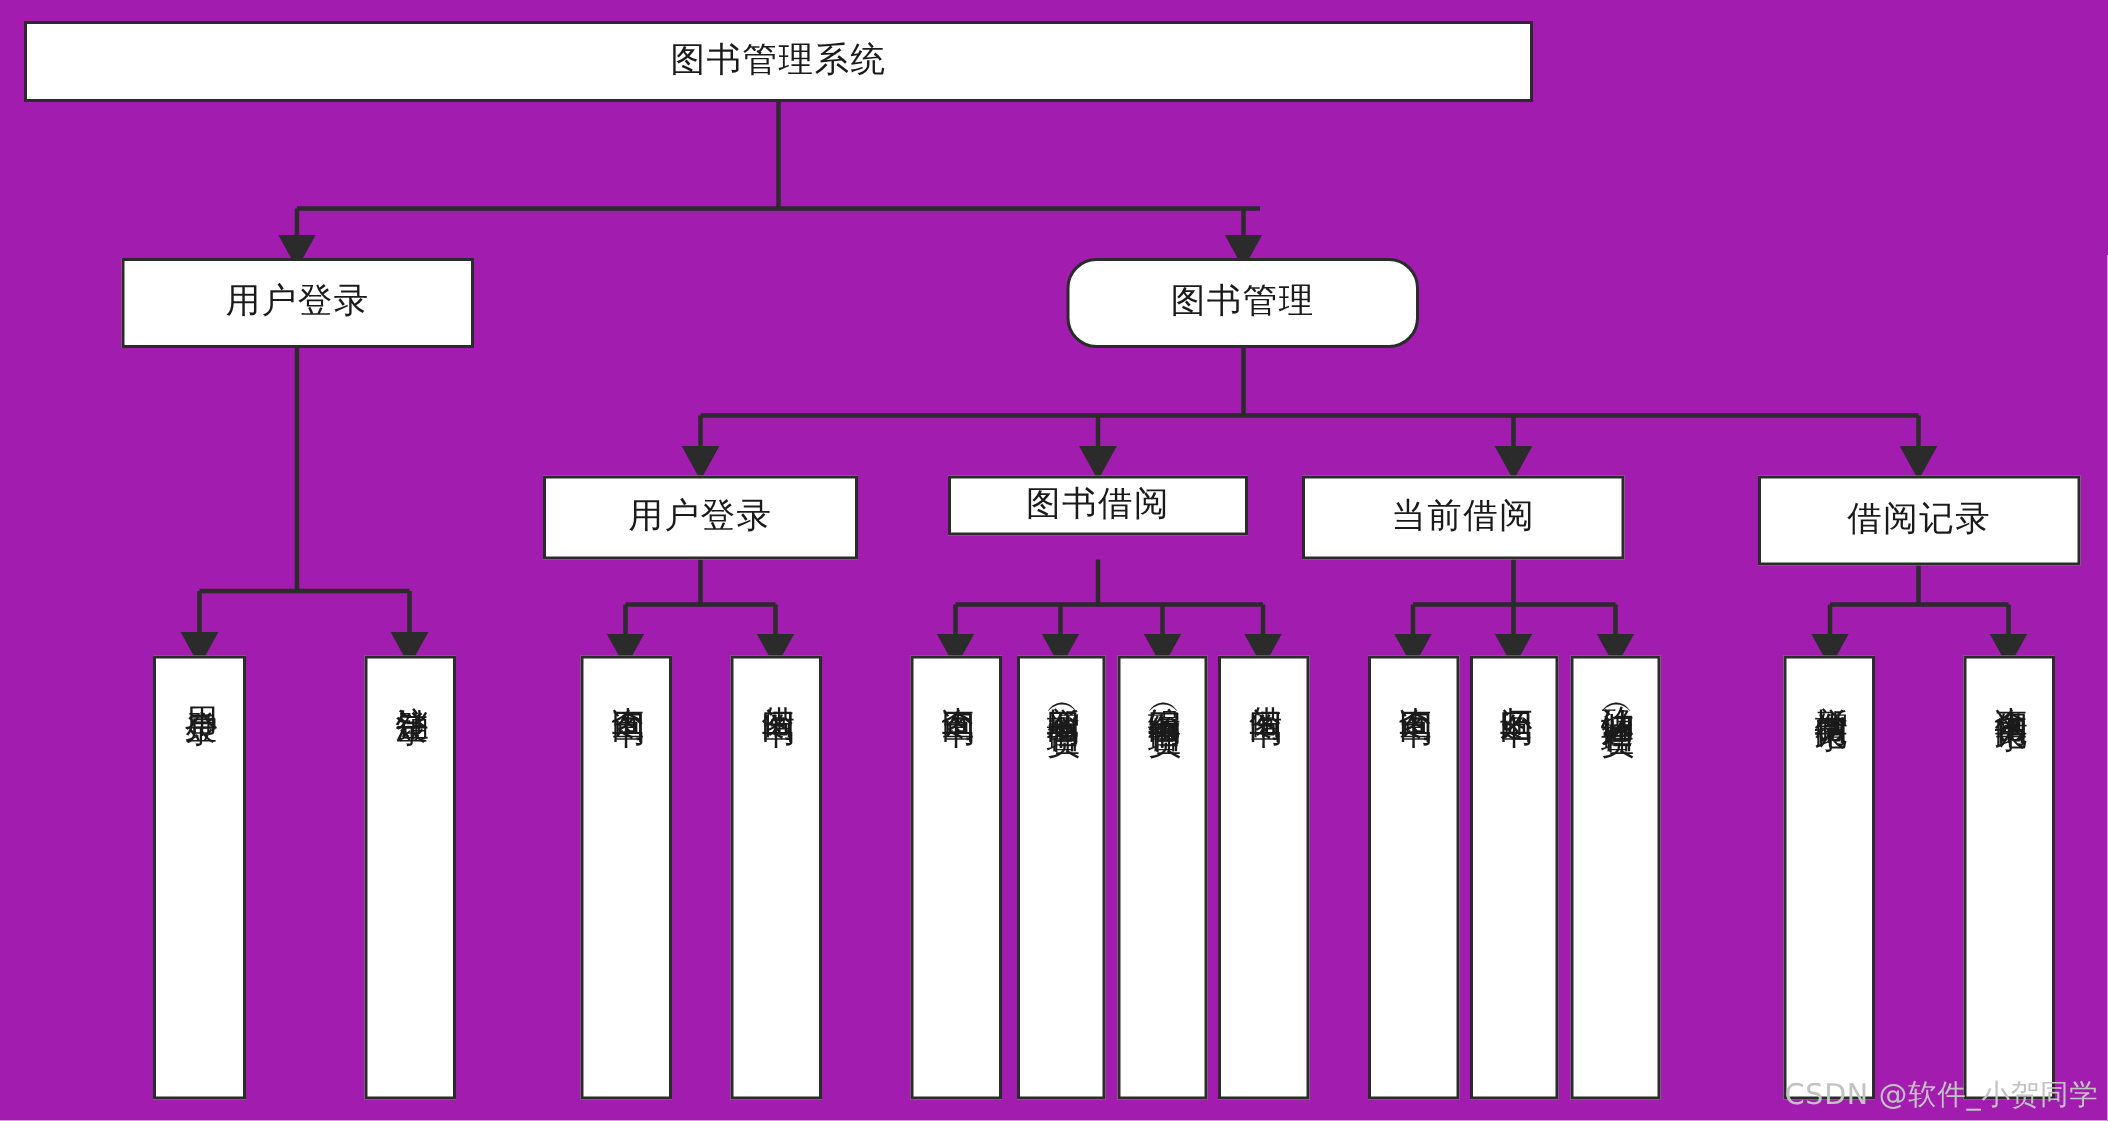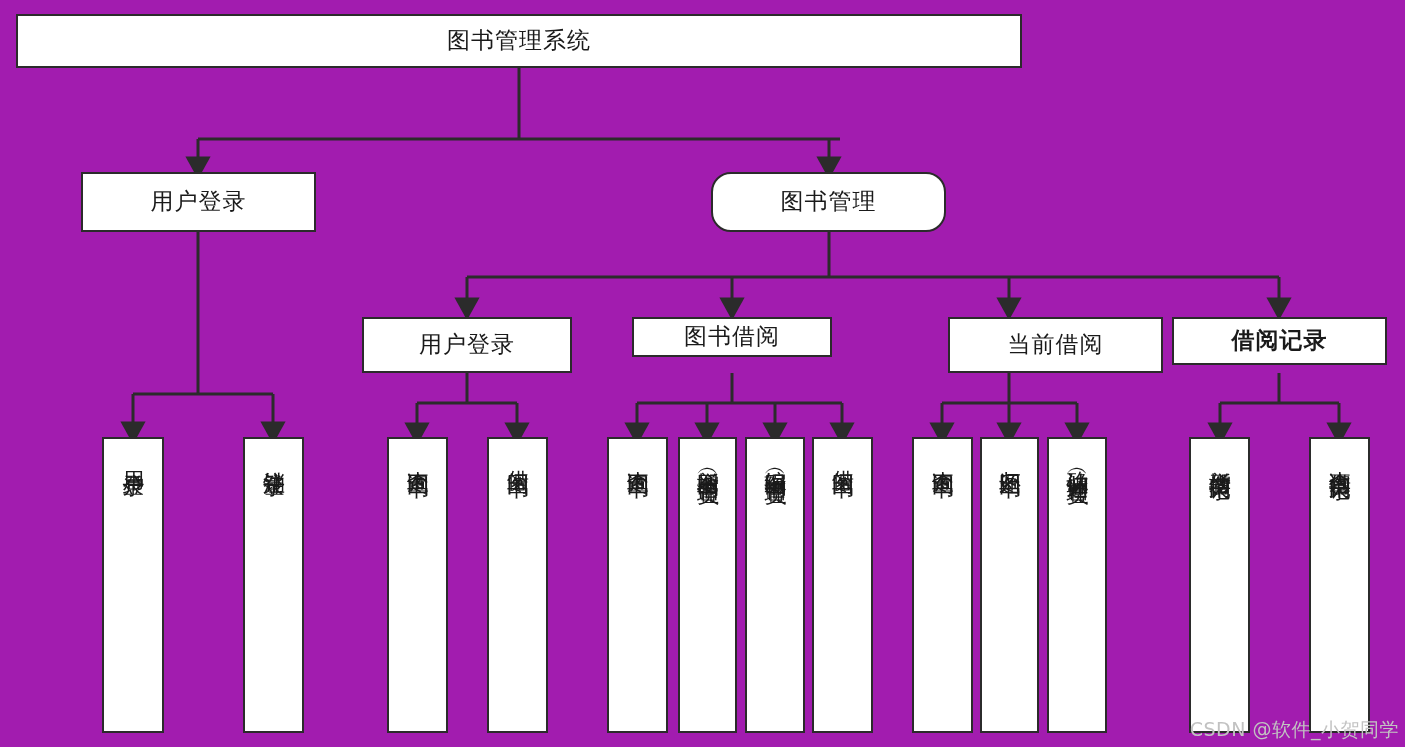--- a/index.html
+++ b/index.html
@@ -132,24 +132,24 @@
   <div class="node horiz" style="left:711px; top:172px; width:235px; height:60px;border-radius:20px;">
     <span>图书管理</span>
   </div>
 
   <div class="node horiz" style="left:362px; top:317px; width:210px; height:56px;">
     <span>用户登录</span>
   </div>
   <div class="node horiz" style="left:632px; top:317px; width:200px; height:40px;">
     <span>图书借阅</span>
   </div>
-  <div class="node horiz" style="left:948px; top:317px; width:215px; height:56px;">
+  <div class="node horiz" style="left:868px; top:317px; width:215px; height:56px;">
     <span>当前借阅</span>
   </div>
-  <div class="node horiz" style="left:1172px; top:317px; width:215px; height:48px;font-weight:bold;">
+  <div class="node horiz" style="left:1172px; top:317px; width:215px; height:60px;">
     <span>借阅记录</span>
   </div>
 
   <div class="node leaf" style="left:102px; top:437px; width:62px; height:296px;">
     <span class="vtext">用户登录</span>
   </div>
   <div class="node leaf" style="left:243px; top:437px; width:61px; height:296px;">
     <span class="vtext">注销登录</span>
   </div>
 

